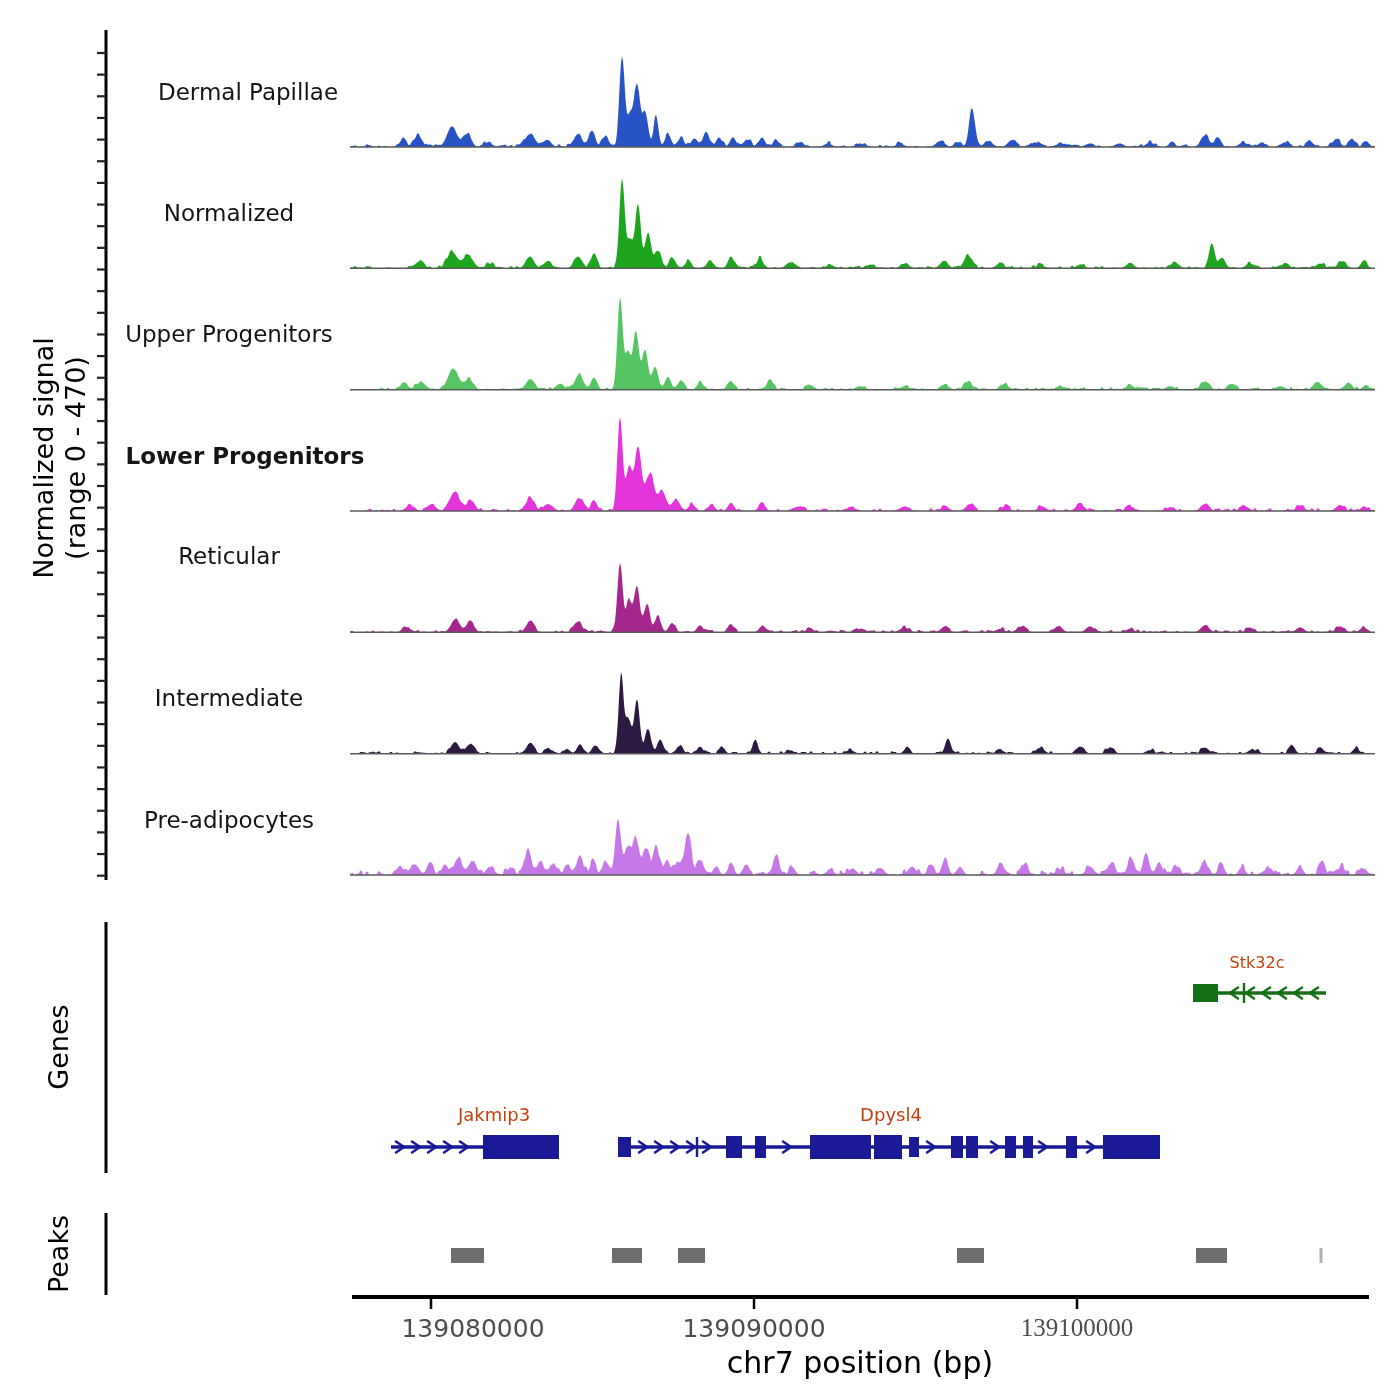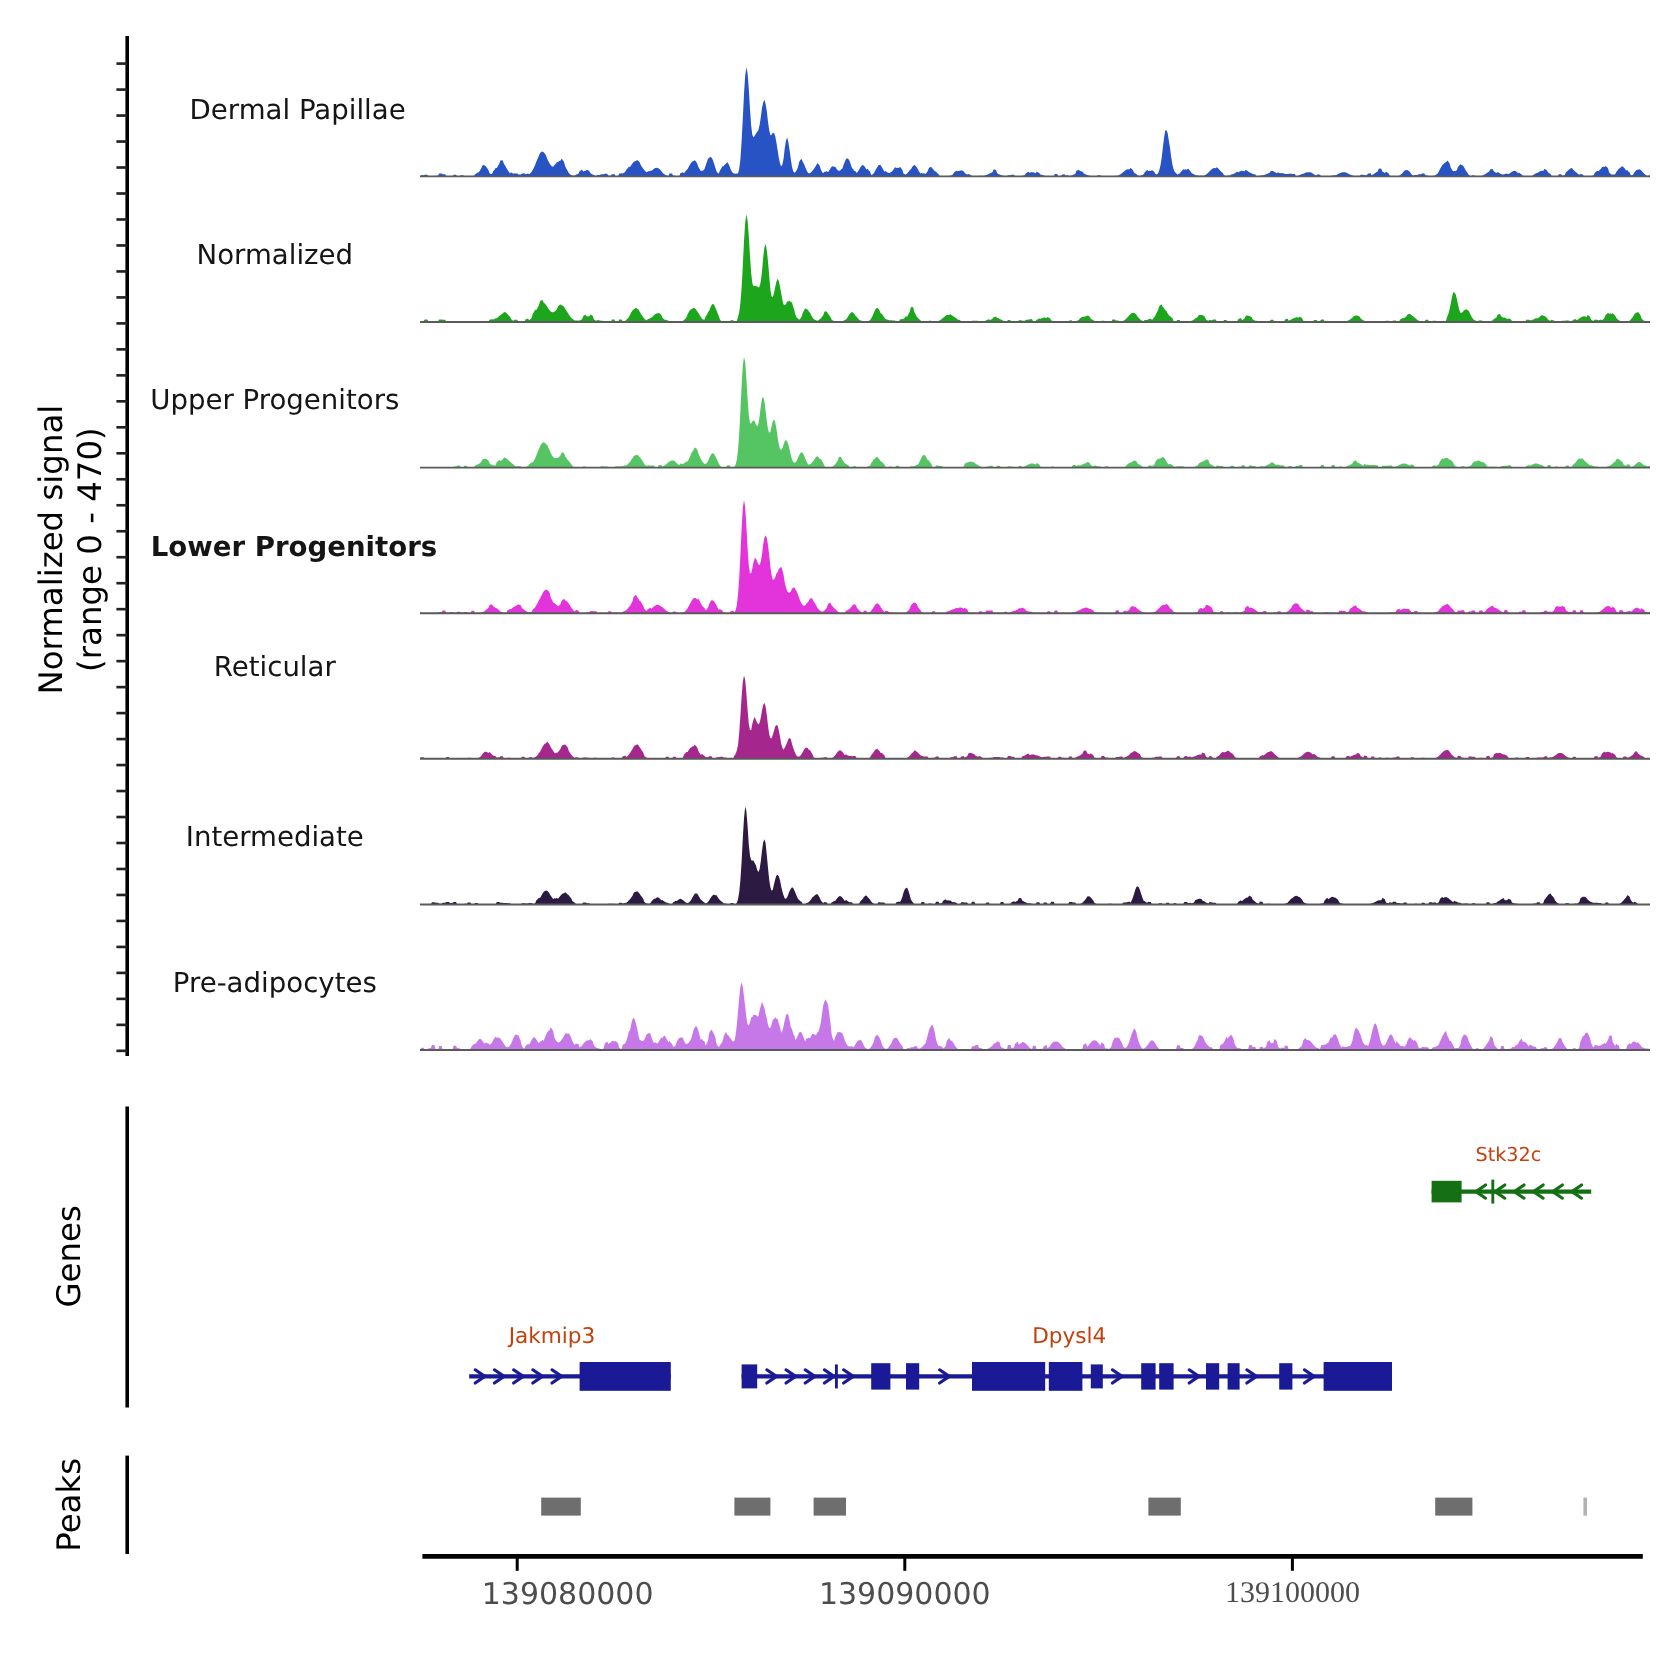--- a/index.html
+++ b/index.html
@@ -140,22 +140,23 @@
   <div class="lbl track-label center" style="left:229px;top:213px;">Normalized</div>
   <div class="lbl track-label center" style="left:229px;top:334px;">Upper Progenitors</div>
   <div class="lbl track-label center" style="left:245px;top:456px;font-weight:bold;">Lower Progenitors</div>
   <div class="lbl track-label center" style="left:229px;top:556px;">Reticular</div>
   <div class="lbl track-label center" style="left:229px;top:698px;">Intermediate</div>
   <div class="lbl track-label center" style="left:229px;top:820px;">Pre-adipocytes</div>
 
   <div class="lbl section-label rot" style="left:58px;top:1047px;">Genes</div>
   <div class="lbl section-label rot" style="left:58px;top:1254px;">Peaks</div>
 
-  <div class="lbl gene-label center" style="left:460px;top:1114px;text-align:right;">Jakmip3</div>
+  <div class="lbl gene-label center" style="left:494px;top:1114px;text-align:right;">Jakmip3</div>
   <div class="lbl gene-label center" style="left:891px;top:1114px;">Dpysl4</div>
   <div class="lbl gene-label small center" style="left:1257px;top:962px;">Stk32c</div>
 
   <div class="lbl xtick center" style="left:431px;top:1328px;margin-left:42px;">139080000</div>
   <div class="lbl xtick center" style="left:754px;top:1328px;">139090000</div>
   <div class="lbl xtick center" style="left:1077px;top:1328px;font-family:Liberation Serif, serif;">139100000</div>
 
+  <div class="lbl xtitle center" style="left:860px;top:1362px;">chr7 position (bp)</div>
 
 </div>
 
 </body></html>

